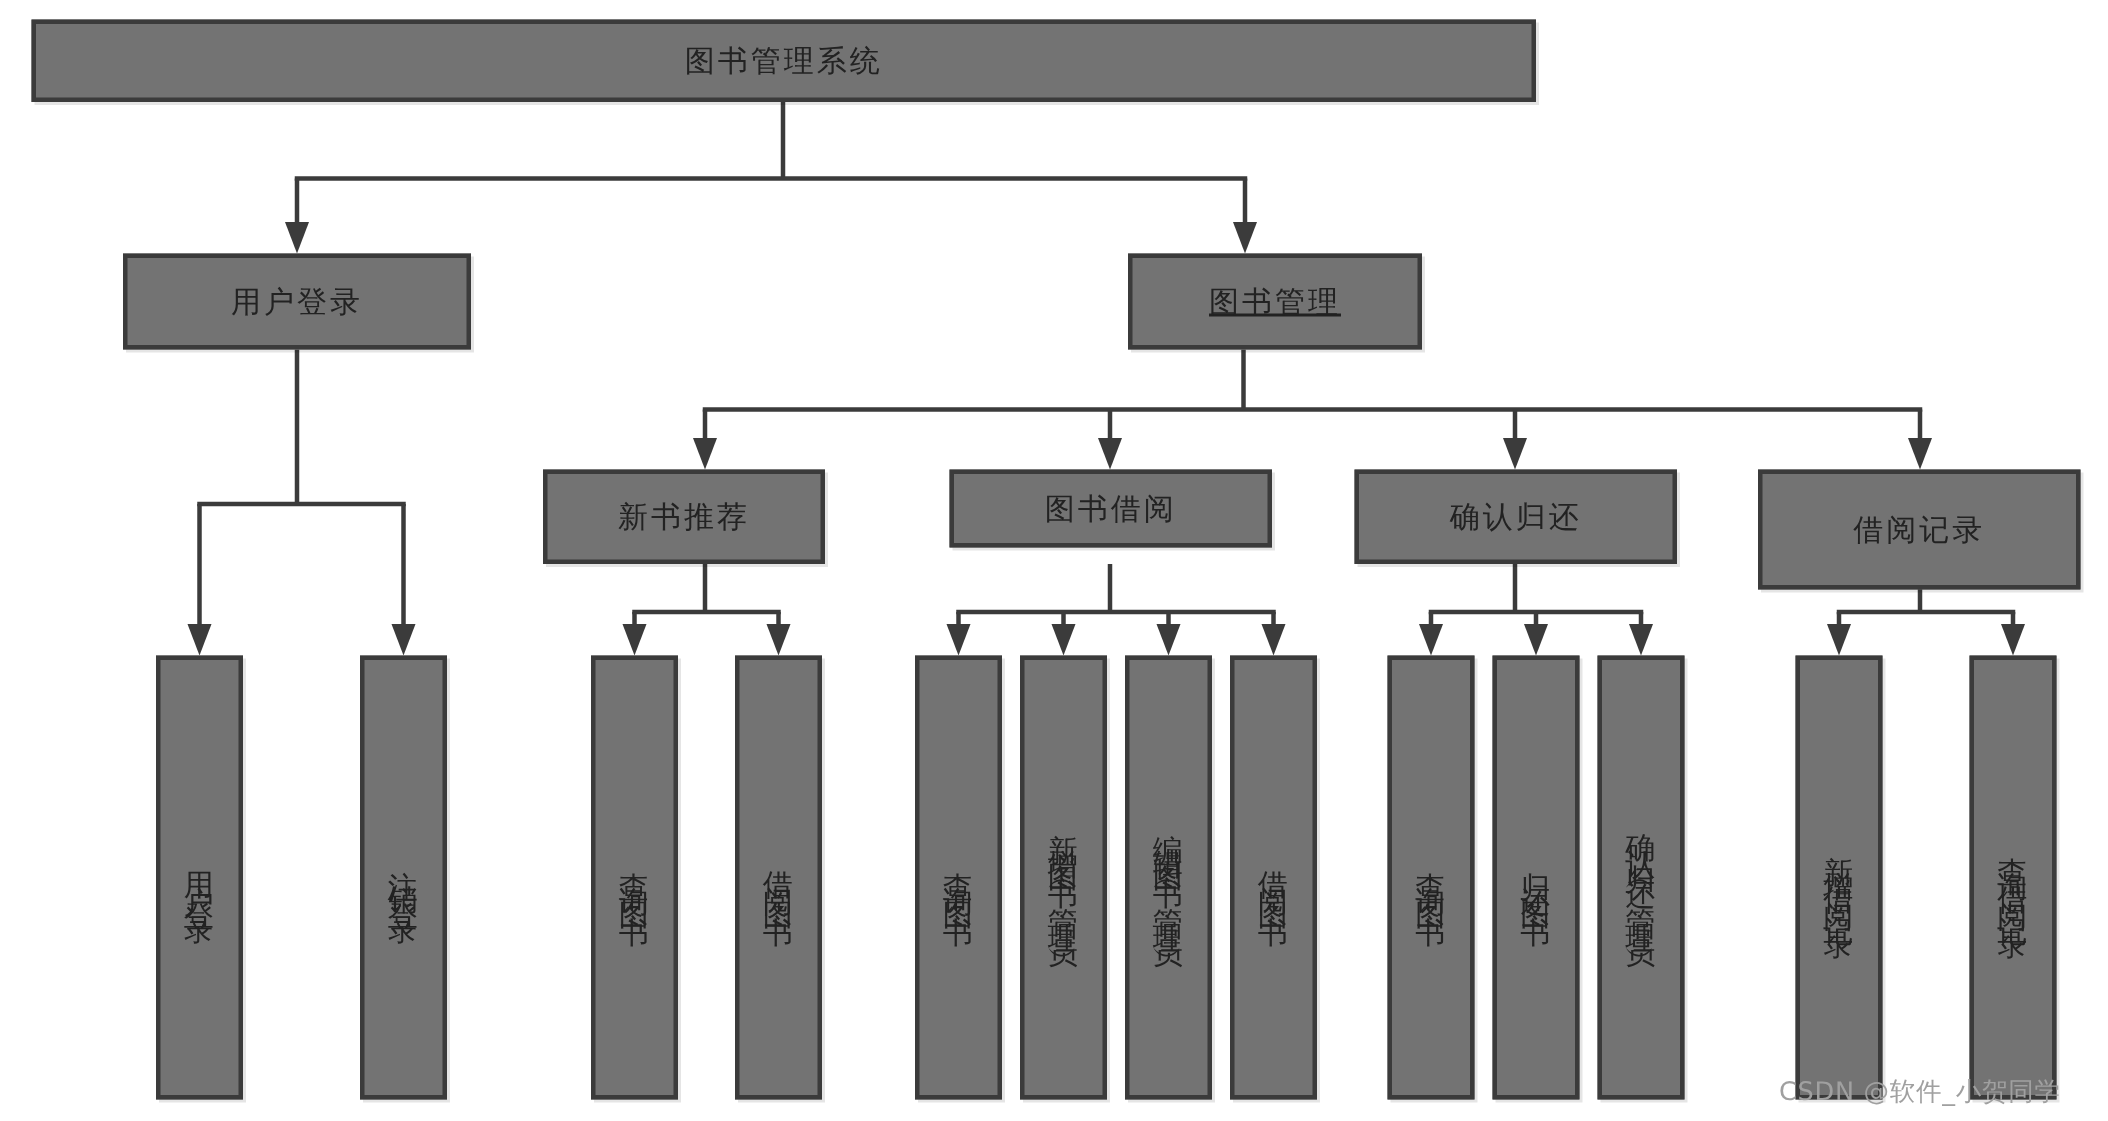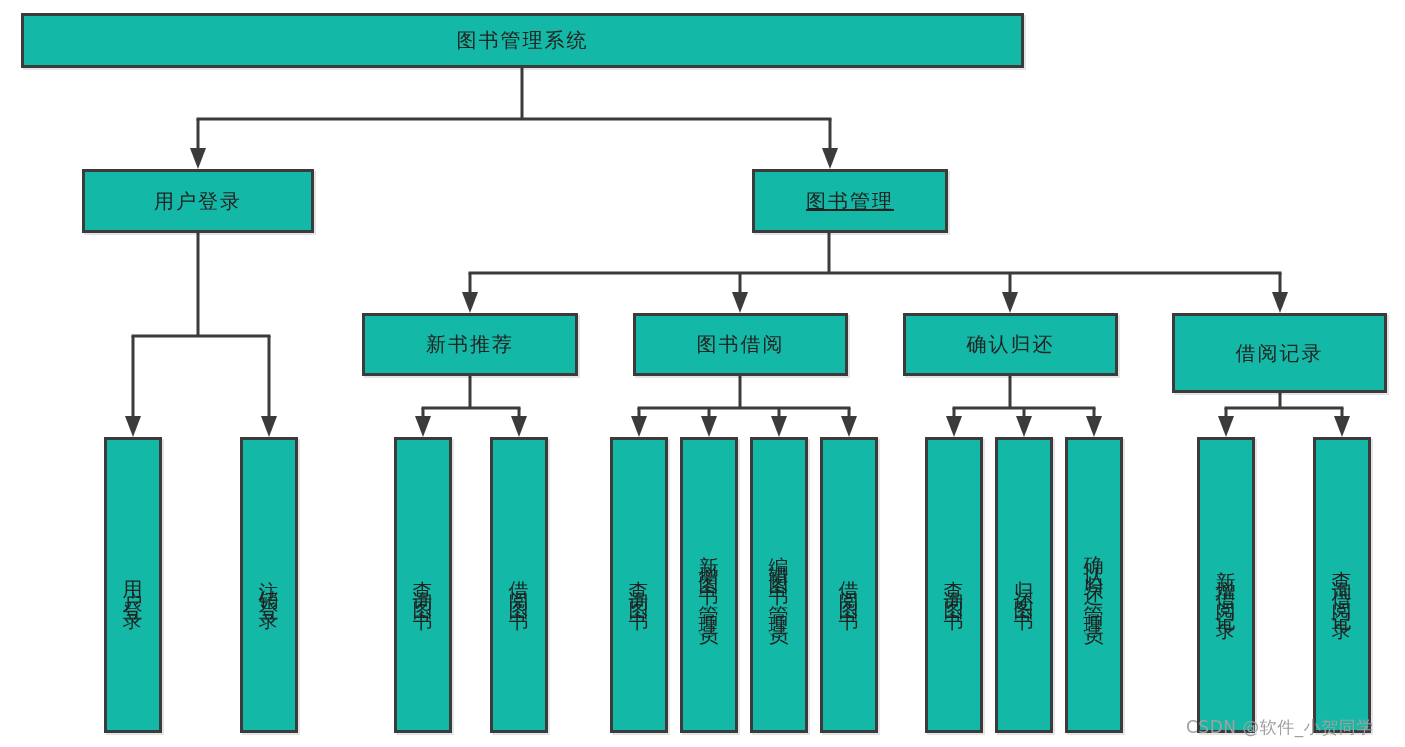--- a/index.html
+++ b/index.html
@@ -15,21 +15,21 @@
     background:var(--bg);
     overflow:hidden;
     font-family:"DejaVu Sans","Liberation Sans",sans-serif;
     color:var(--text);
   }
   svg.connectors{position:absolute;left:0;top:0;z-index:1;}
   .node{
     position:absolute;
     box-sizing:border-box;
     border:3px solid var(--line);
-    background:#14b8a6;
+    background:#737373;
     display:flex;
     align-items:center;
     justify-content:center;
     z-index:2;
     box-shadow:2px 2px 0 rgba(0,0,0,0.10);
   }
   .hbox .lbl{
     font-size:20px;
     letter-spacing:2px;
     white-space:nowrap;
@@ -116,24 +116,24 @@
     <span class="lbl">图书管理系统</span>
   </div>
 
   <div class="node hbox" style="left:82px;top:169px;width:232px;height:64px;">
     <span class="lbl">用户登录</span>
   </div>
   <div class="node hbox" style="left:752px;top:169px;width:196px;height:64px;text-decoration:underline;">
     <span class="lbl">图书管理</span>
   </div>
 
-  <div class="node hbox" style="left:362px;top:313px;width:216px;height:63px;">
+  <div class="node hbox" style="left:362px;top:313px;width:188px;height:63px;">
     <span class="lbl">新书推荐</span>
   </div>
-  <div class="node hbox" style="left:633px;top:313px;width:215px;height:63px;">
+  <div class="node hbox" style="left:633px;top:313px;width:215px;height:52px;">
     <span class="lbl">图书借阅</span>
   </div>
   <div class="node hbox" style="left:903px;top:313px;width:215px;height:63px;">
     <span class="lbl">确认归还</span>
   </div>
   <div class="node hbox" style="left:1172px;top:313px;width:215px;height:80px;">
     <span class="lbl">借阅记录</span>
   </div>
 
   <div class="node vbox" style="left:104px;top:437px;width:58px;height:296px;">

